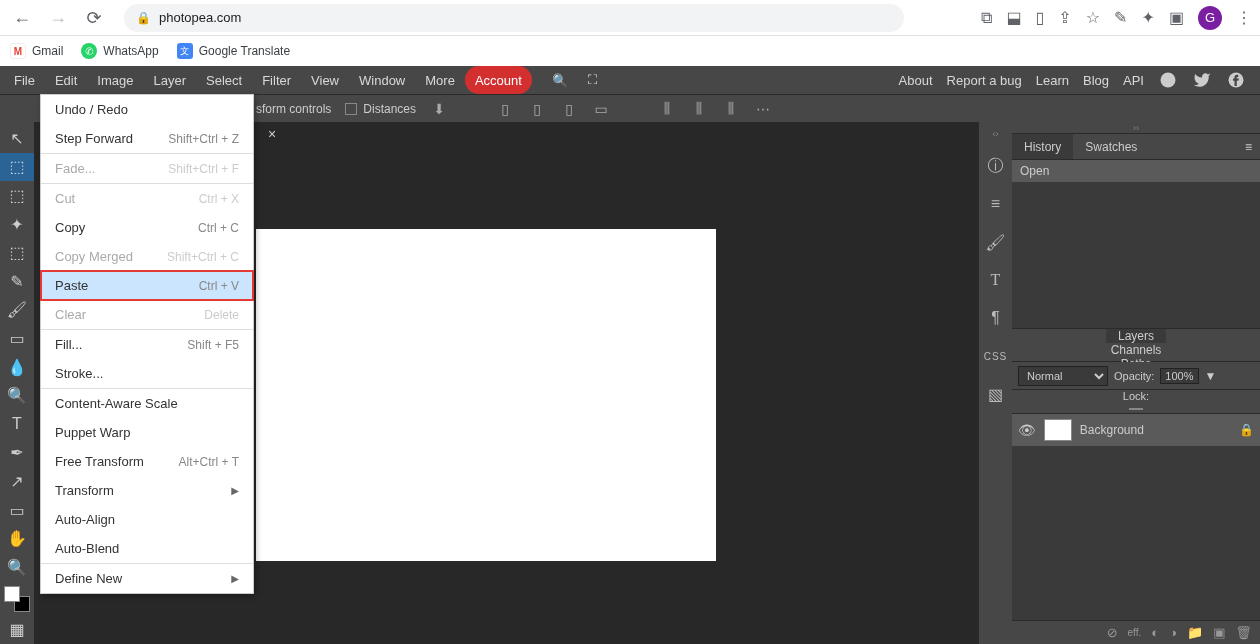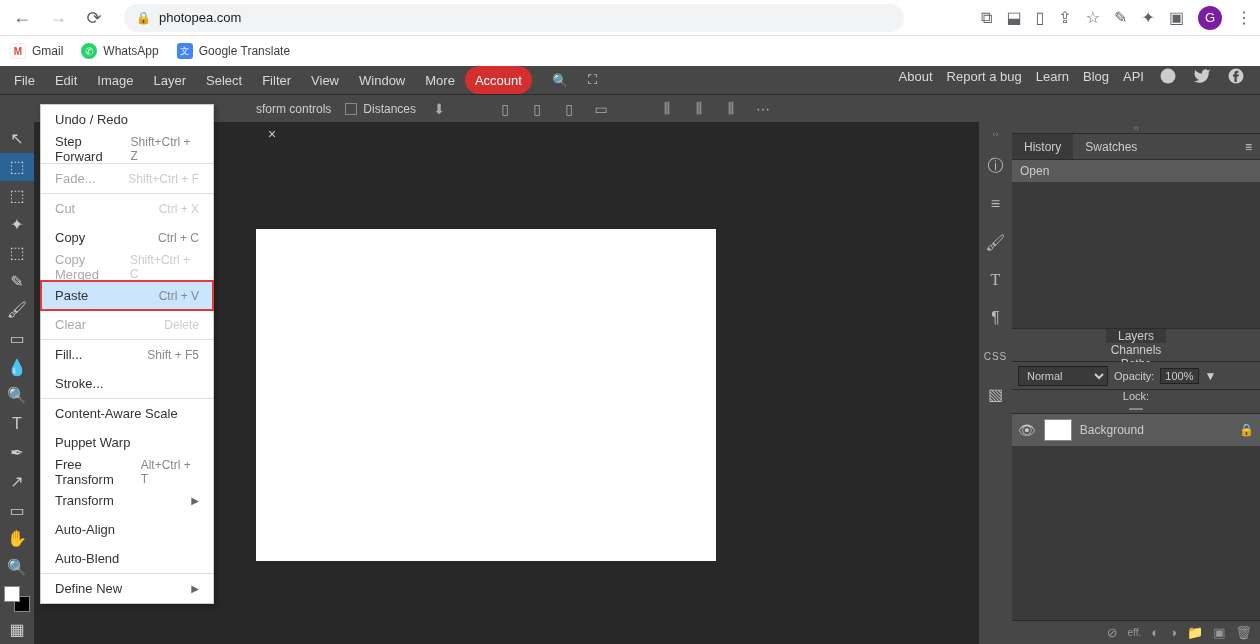--- a/index.html
+++ b/index.html
@@ -14,21 +14,21 @@
 .chrome-icons { display: flex; gap: 14px; align-items: center; color: #5f6368; margin-left: auto; }
 .chrome-icon { font-size: 16px; cursor: pointer; }
 .avatar { width: 24px; height: 24px; border-radius: 50%; background: #7b1fa2; color: #fff; display: flex; align-items: center; justify-content: center; font-size: 13px; font-weight: 500; }
 
 
 .bookmarks-bar { height: 30px; display: flex; align-items: center; padding: 0 10px; gap: 18px; font-size: 12px; }
 .bookmark { display: flex; align-items: center; gap: 6px; color: #3c4043; cursor: pointer; }
 .bm-icon { width: 16px; height: 16px; border-radius: 3px; display: inline-block; }
 
 
-.app-menubar { height: 28px; background: #474747; display: flex; align-items: flex-start; padding: 0 4px; color: #d8d8d8; font-size: 13px; }
+.app-menubar { height: 28px; background: #474747; display: flex; align-items: center; padding: 0 4px; color: #d8d8d8; font-size: 13px; }
 .menu-item { padding: 0 10px; height: 100%; display: flex; align-items: center; cursor: pointer; }
 .menu-item.account { background: #d32f2f; color: #fff; border-radius: 14px; }
 .menubar-spacer { flex: 1; }
 .menubar-right { display: flex; align-items: center; gap: 14px; padding-right: 10px; }
 .menubar-right .menu-link { cursor: pointer; font-size: 13px; }
 .social-icon { width: 20px; height: 20px; display: inline-flex; align-items: center; justify-content: center; }
 
 
 .options-bar { height: 28px; background: #474747; border-top: 1px solid #2a2a2a; display: flex; align-items: center; padding-left: 42px; color: #ccc; font-size: 12px; gap: 14px; }
 .opt-check { display: flex; align-items: center; gap: 6px; }
@@ -41,21 +41,21 @@
 
 .left-toolbar { width: 34px; background: #474747; display: flex; flex-direction: column; padding-top: 2px; }
 .tool { width: 34px; height: 30px; display: flex; align-items: center; justify-content: center; color: #ccc; cursor: pointer; font-size: 16px; }
 .tool.active { background: #2a6496; }
 .color-swatches { margin-top: auto; padding: 4px; }
 .swatch-pair { position: relative; width: 26px; height: 26px; }
 .swatch-fg { position: absolute; width: 16px; height: 16px; background: #fff; border: 1px solid #888; top: 0; left: 0; }
 .swatch-bg { position: absolute; width: 16px; height: 16px; background: #000; border: 1px solid #888; bottom: 0; right: 0; }
 
 
-.dropdown { position: absolute; left: 40px; top: 104px; width: 174px; background: #fff; border: 1px solid #ccc; box-shadow: 2px 2px 6px rgba(0,0,0,.3); font-size: 13px; color: #333; z-index: 100; }
+.dropdown { position: absolute; left: 40px; top: 94px; width: 214px; background: #fff; border: 1px solid #ccc; box-shadow: 2px 2px 6px rgba(0,0,0,.3); font-size: 13px; color: #333; z-index: 100; }
 .dd-item { height: 29px; display: flex; align-items: center; justify-content: space-between; padding: 0 14px; cursor: pointer; }
 .dd-item.disabled { color: #aaa; }
 .dd-item.highlighted { background: #cce5ff; outline: 2px solid #e53935; outline-offset: -1px; }
 .dd-item .shortcut { color: #888; font-size: 12px; }
 .dd-item.disabled .shortcut { color: #ccc; }
 .dd-sep { height: 1px; background: #ddd; margin: 0; }
 .dd-arrow { color: #666; font-size: 10px; }
 
 
 .canvas-area { flex: 1; background: #282828; position: relative; }

